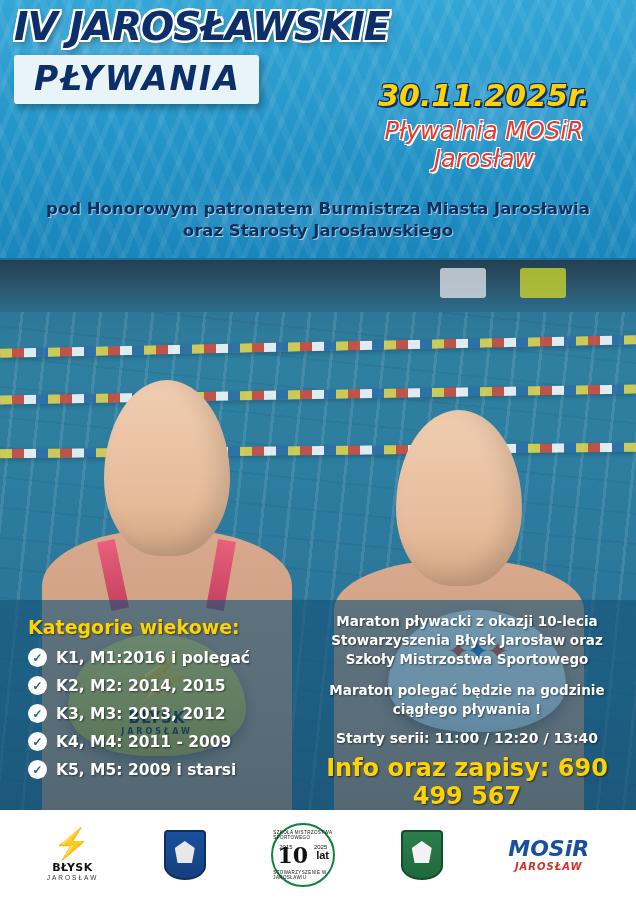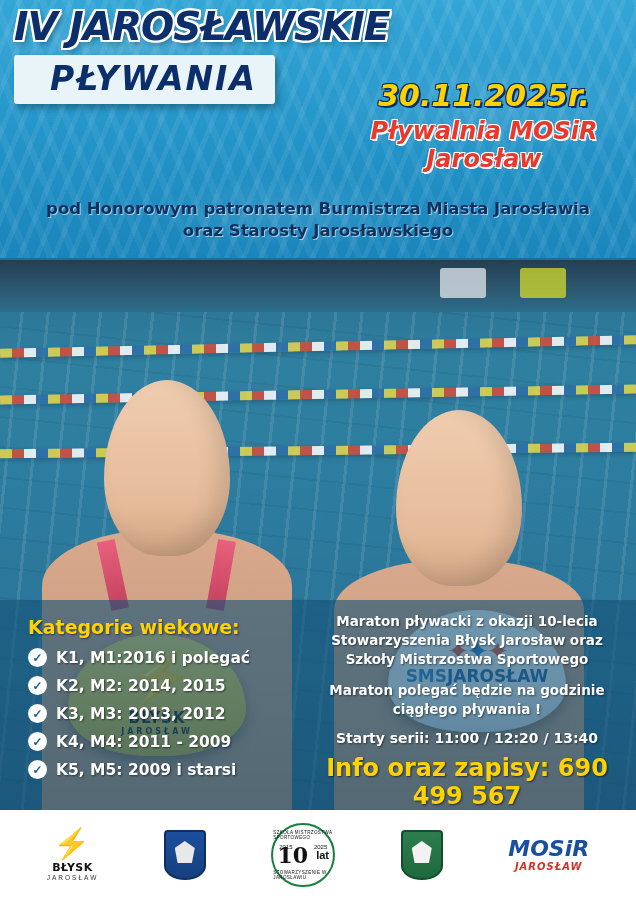--- a/index.html
+++ b/index.html
@@ -50,21 +50,21 @@
     text-shadow:
       2px 0 0 #ffffff, -2px 0 0 #ffffff, 0 2px 0 #ffffff, 0 -2px 0 #ffffff,
       2px 2px 0 #ffffff, -2px 2px 0 #ffffff, 2px -2px 0 #ffffff, -2px -2px 0 #ffffff,
       3px 4px 6px rgba(0,0,0,0.35);
   }
   .title-line1 { font-size: 39px; }
   .title-line2 { font-size: 45px; margin-top: 4px; }
   .title-badge {
     display: inline-block;
     margin-top: 10px;
-    padding: 4px 18px 6px 36px;
+    padding: 4px 18px 6px 20px;
     background: #e8f4f7;
     border-radius: 3px;
     box-shadow: 3px 4px 7px rgba(0,0,0,0.3);
   }
   .title-badge span {
     font-family: "DejaVu Sans", sans-serif;
     font-weight: bold;
     font-style: italic;
     font-size: 33px;
     letter-spacing: 2px;
@@ -80,21 +80,21 @@
   .date {
     font-family: "DejaVu Sans", sans-serif;
     font-weight: bold; font-style: italic;
     font-size: 30px;
     color: #ffd200;
     text-shadow: 2px 2px 0 #0c2f6b, -1px -1px 0 #0c2f6b, 1px -1px 0 #0c2f6b, -1px 1px 0 #0c2f6b;
     letter-spacing: 0px;
   }
   .venue1, .venue2 {
     font-family: "DejaVu Sans", sans-serif;
-    font-weight: bold; font-style: italic;
+    font-weight: normal; font-style: italic;
     font-size: 24px;
     color: #e8392c;
     text-shadow: 1.5px 1.5px 0 #ffffff, -1px -1px 0 #ffffff, 1px -1px 0 #ffffff, -1px 1px 0 #ffffff;
     line-height: 1.15;
   }
   .venue1 { margin-top: 5px; }
   .patronage {
     position: absolute;
     left: 0; right: 0; top: 198px;
     text-align: center;
@@ -376,23 +376,20 @@
       </div>
     </div>
 
     <div class="swimmer sw-right">
       <div class="hair light"></div>
       <div class="body"></div>
       <div class="head"></div>
       <div class="cap cap-white">
         <div class="sms-logo">
           <div class="sms-figs">✦<span class="b">✦</span>✦</div>
-          <div class="sms-word">
-            <span>SMS</span><em>JAROSŁAW</em>
-          </div>
         </div>
       </div>
     </div>
 
     <div class="panel panel-left">
       <div class="cat-title">Kategorie wiekowe:</div>
 
       <div class="cat-item">
         <span class="check">✓</span>
         <span class="cat-label">K1, M1:2016 i polegać</span>

